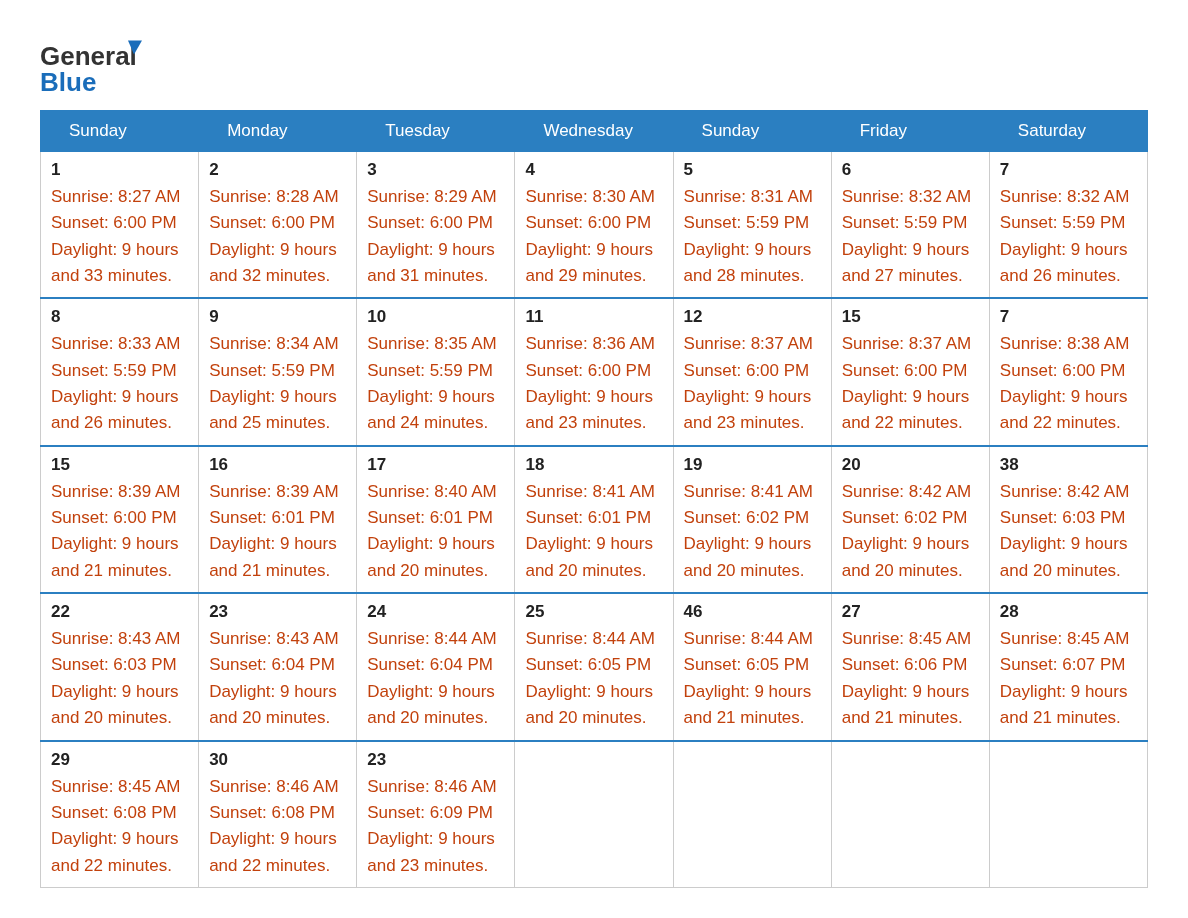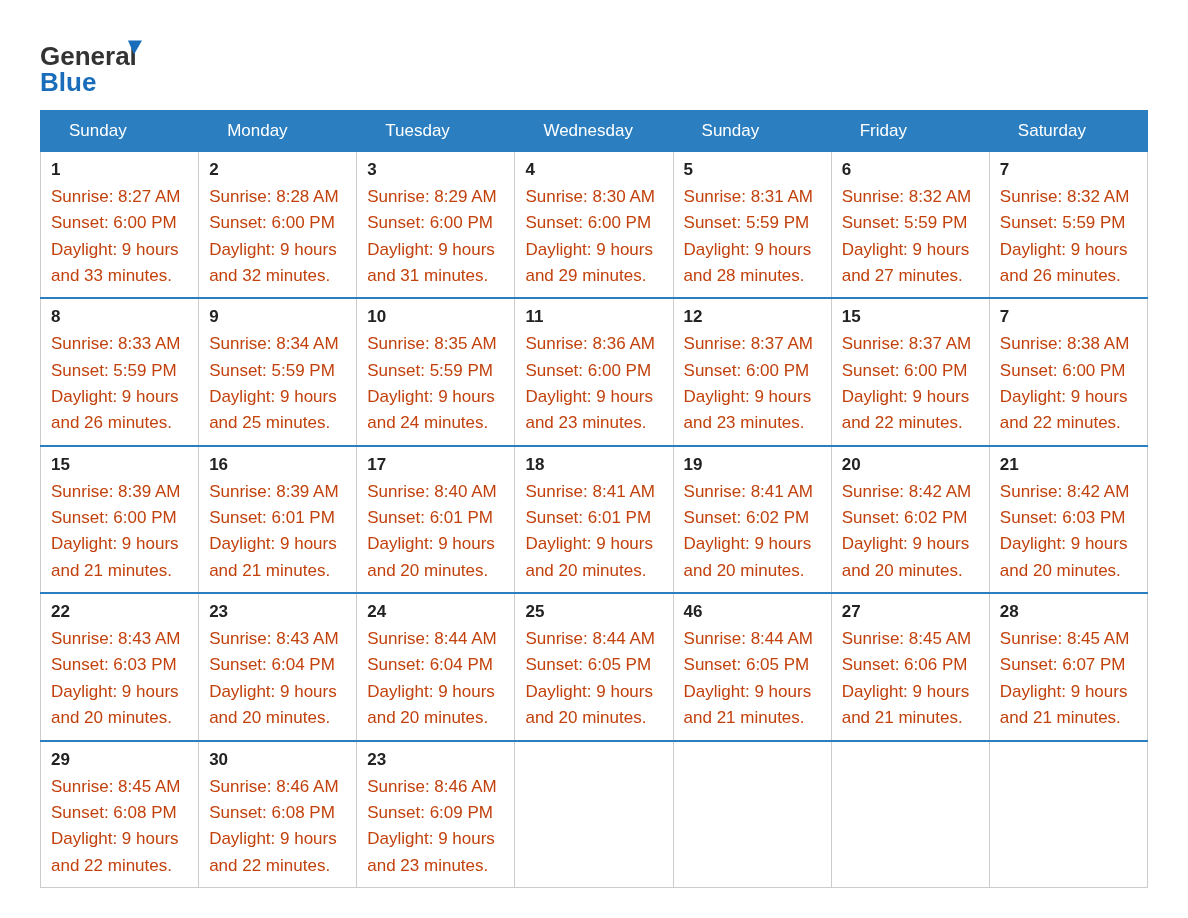--- a/index.html
+++ b/index.html
@@ -192,21 +192,21 @@
         </td>
         <td>
           <span class="day-number">19</span>
           <div class="day-info">Sunrise: 8:41 AM<br>Sunset: 6:02 PM<br>Daylight: 9 hours<br>and 20 minutes.</div>
         </td>
         <td>
           <span class="day-number">20</span>
           <div class="day-info">Sunrise: 8:42 AM<br>Sunset: 6:02 PM<br>Daylight: 9 hours<br>and 20 minutes.</div>
         </td>
         <td>
-          <span class="day-number">21</span>
+          <span class="day-number">38</span>
           <div class="day-info">Sunrise: 8:42 AM<br>Sunset: 6:03 PM<br>Daylight: 9 hours<br>and 20 minutes.</div>
         </td>
       </tr>
       <tr class="row-divider">
         <td>
           <span class="day-number">22</span>
           <div class="day-info">Sunrise: 8:43 AM<br>Sunset: 6:03 PM<br>Daylight: 9 hours<br>and 20 minutes.</div>
         </td>
         <td>
           <span class="day-number">23</span>

